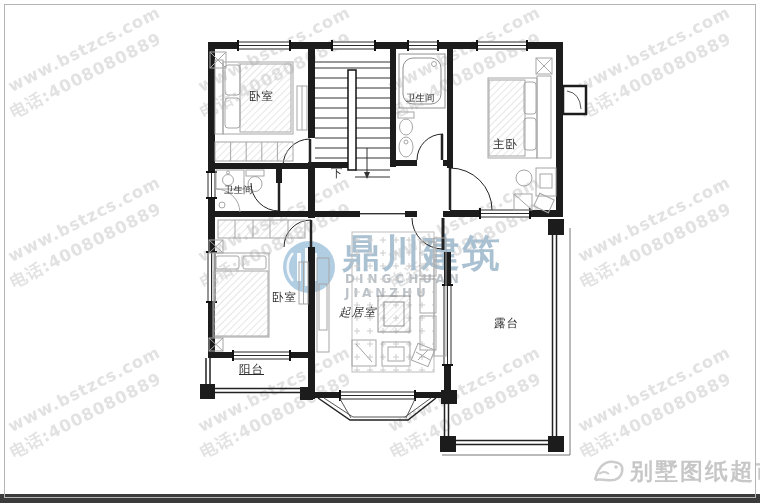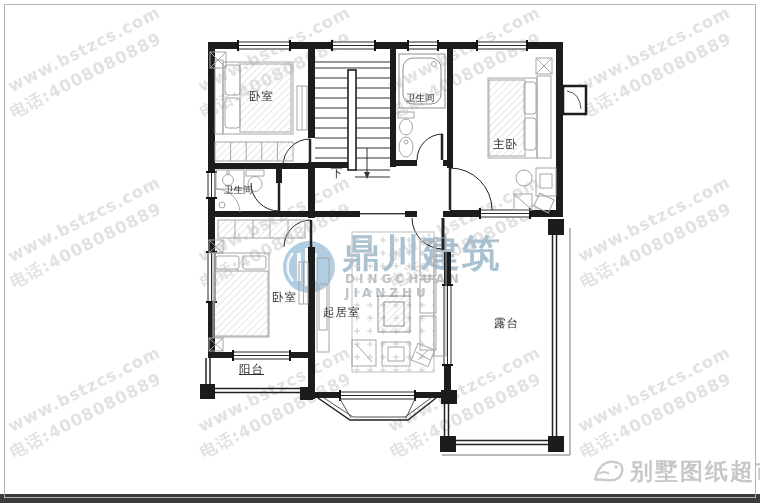--- a/index.html
+++ b/index.html
@@ -371,21 +371,21 @@
       </g>
     </g>
   </svg>
 
   <div class="labels">
     <span class="room-label" style="left:249px;top:89px;">卧室</span>
     <span class="room-label small-label" style="left:406px;top:92px;">卫生间</span>
     <span class="room-label" style="left:493px;top:137px;font-family:Liberation Serif, serif;">主卧</span>
     <span class="room-label small-label" style="left:224px;top:184px;">卫生间</span>
     <span class="room-label" style="left:272px;top:290px;">卧室</span>
-    <span class="room-label" style="left:323px;top:305px;">起居室</span>
+    <span class="room-label" style="left:339px;top:305px;font-style:italic;">起居室</span>
     <span class="room-label" style="left:494px;top:316px;">露台</span>
     <span class="room-label" style="left:239px;top:362px;text-decoration:underline;">阳台</span>
     <span class="room-label" style="left:331px;top:166px;">下</span>
   </div>
 
   <svg class="footer-icon" width="38" height="38">
     <path d="M5,28 Q10,8 24,10 Q34,11 32,20 Q30,30 16,28 Q8,27 5,28" stroke="#cccccc" stroke-width="2.5" fill="none"></path>
     <circle cx="26" cy="15" r="1.8" fill="#cccccc"></circle>
     <path d="M9,22 Q14,18 19,22" stroke="#cccccc" stroke-width="2" fill="none"></path>
   </svg>

